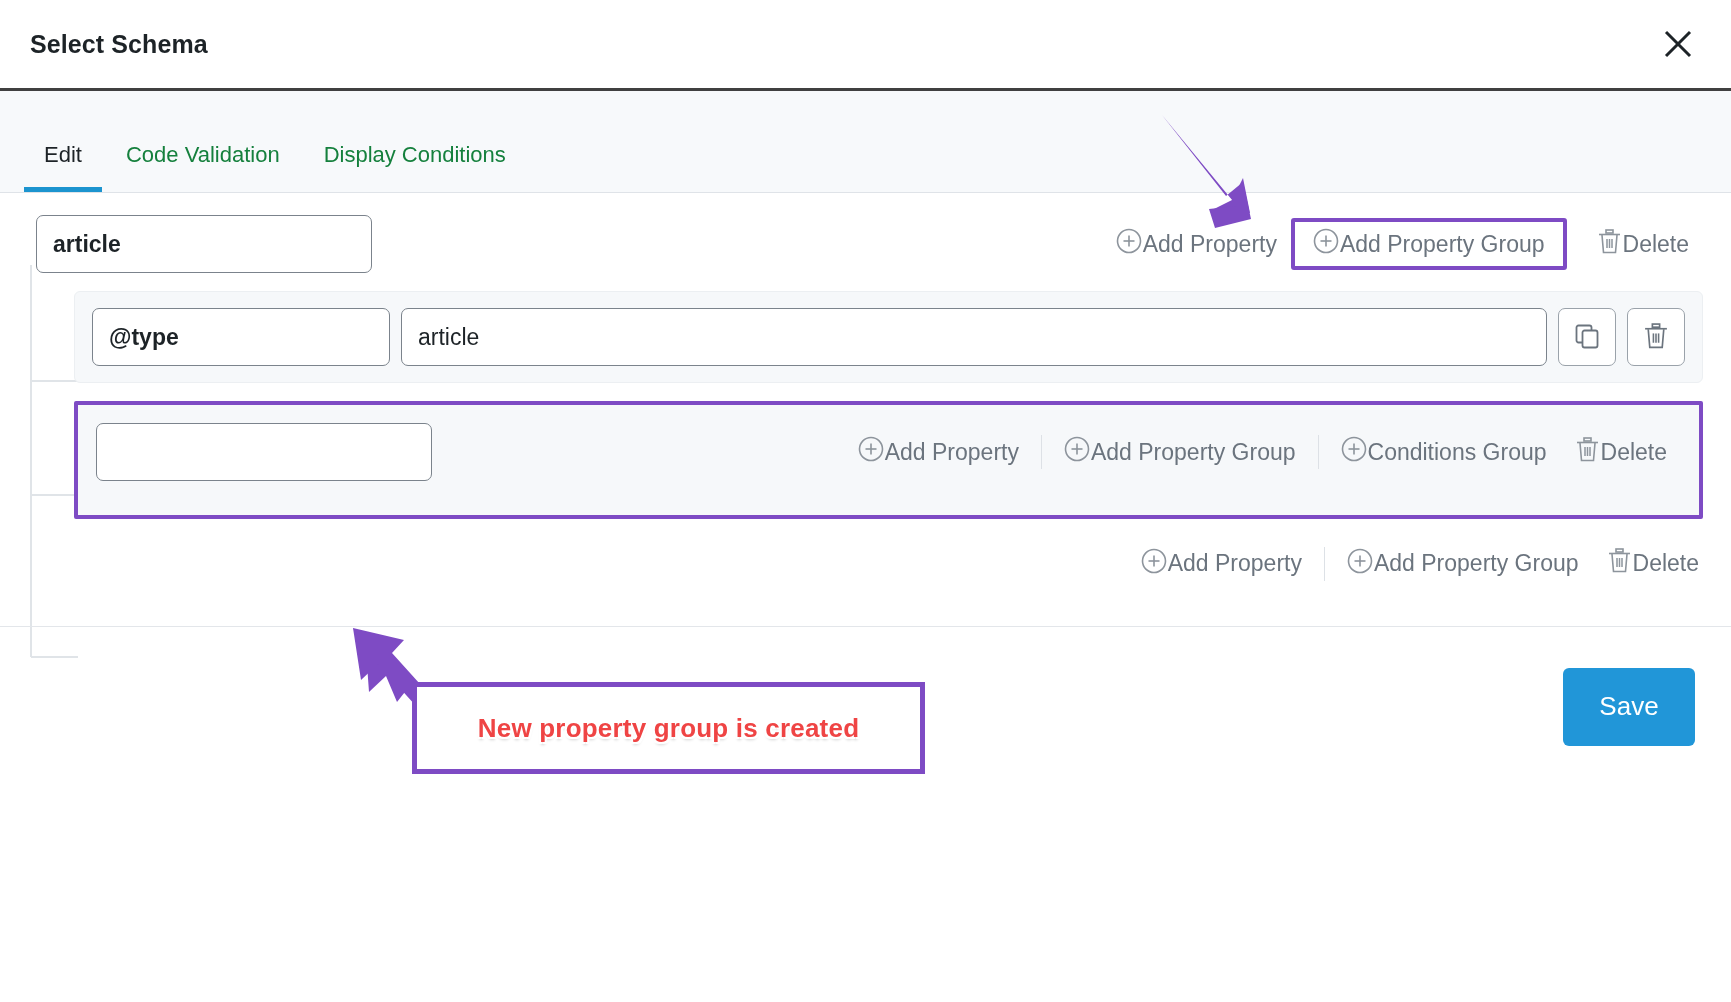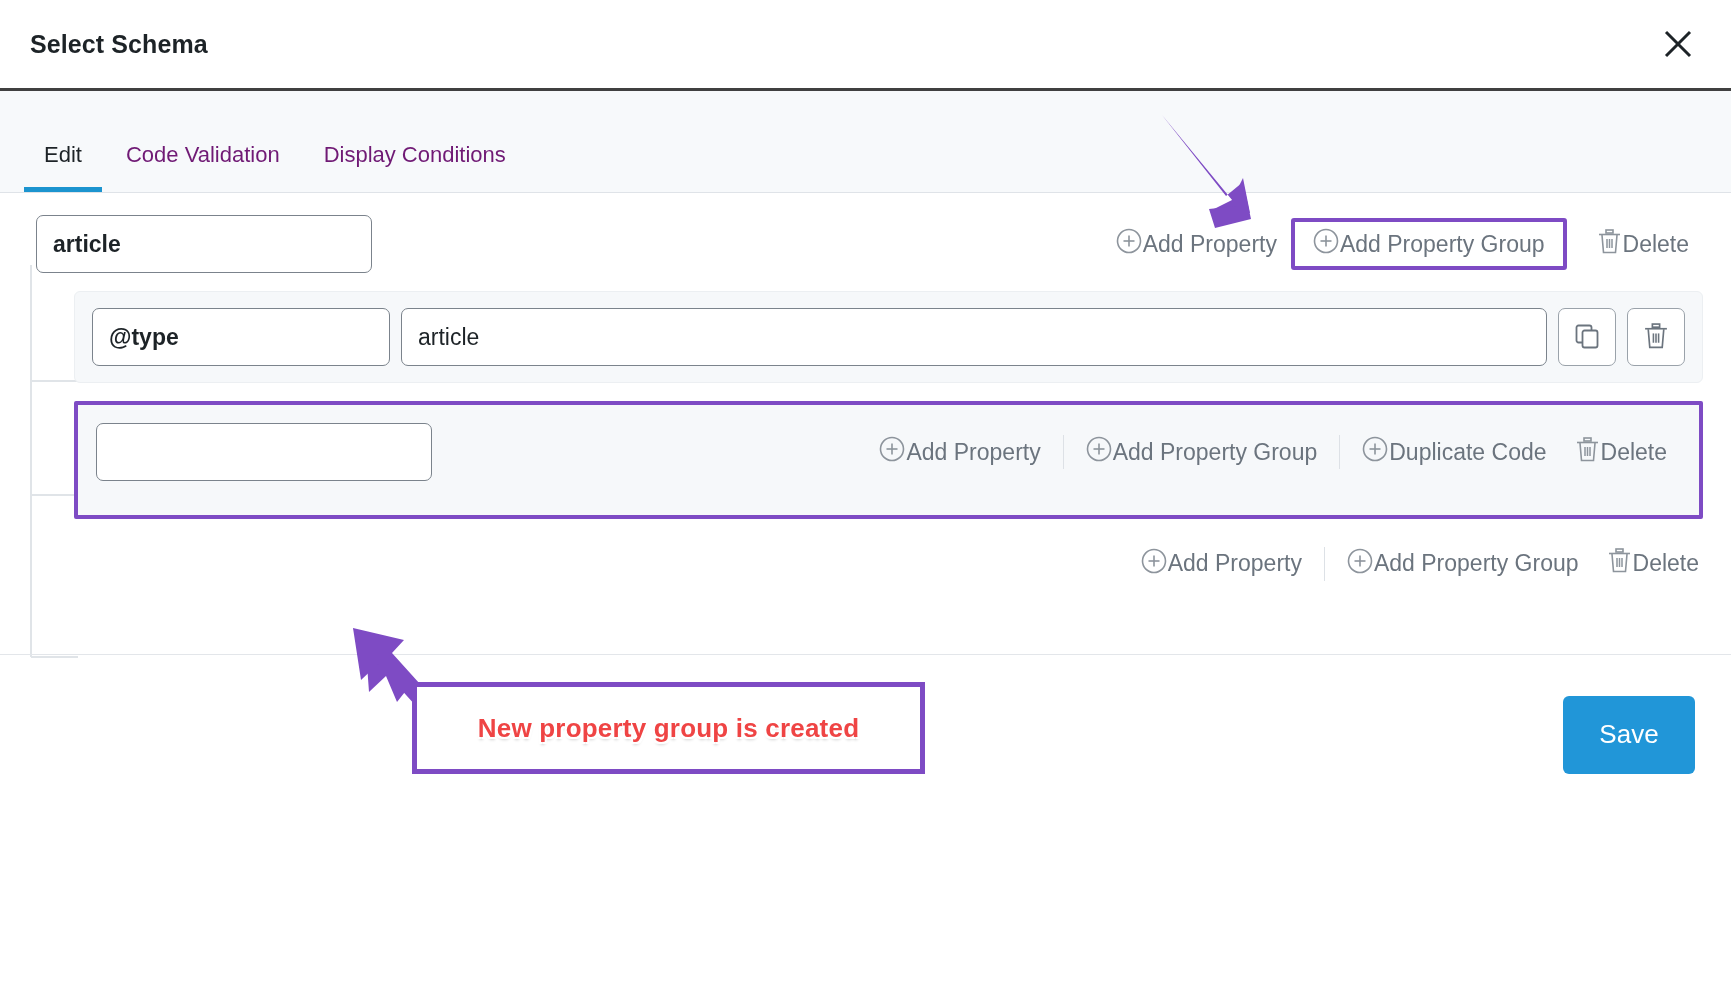--- a/index.html
+++ b/index.html
@@ -44,21 +44,21 @@
     border-top: 3px solid #404040;
     border-bottom: 1px solid #dfe3e8;
     display: flex;
     align-items: flex-end;
     padding: 0 22px;
   }
   .tab {
     position: relative;
     padding: 0 22px 26px 22px;
     font-size: 22px;
-    color: #701a75;
+    color: #15803d;
     cursor: pointer;
     line-height: 1;
     background: none; border: none;
     font-family: inherit;
   }
   .tab.active { color: #1d2327; }
   .tab.active::after {
     content: "";
     position: absolute;
     left: 2px; right: 2px; bottom: 0;
@@ -224,21 +224,20 @@
   .footer {
     position: absolute;
     left: 0; right: 0;
     top: 626px;
     height: 160px;
     border-top: 1px solid #e3e6ea;
     display: flex;
     align-items: center;
     justify-content: flex-end;
     padding: 0 36px;
-    margin-top: 28px;
   }
   .save-btn {
     width: 132px;
     height: 78px;
     background: #2196d8;
     color: #fff;
     border: none;
     border-radius: 6px;
     font-size: 26px;
     font-family: inherit;
@@ -402,21 +401,21 @@
           </button>
           <div class="divider"></div>
           <button class="act-btn">
             <span class="plus-icon">
               <svg width="26" height="26" viewBox="0 0 26 26">
                 <circle cx="13" cy="13" r="11.5" fill="none" stroke="#8d949c" stroke-width="1.6"></circle>
                 <line x1="13" y1="7.5" x2="13" y2="18.5" stroke="#8d949c" stroke-width="1.6"></line>
                 <line x1="7.5" y1="13" x2="18.5" y2="13" stroke="#8d949c" stroke-width="1.6"></line>
               </svg>
             </span>
-            <span class="label">Duplicate Code</span>
+            <span class="label">Conditions Group</span>
           </button>
           <button class="act-btn">
             <span class="trash-icon">
               <svg width="25" height="27" viewBox="0 0 25 27">
                 <rect x="9" y="2" width="7" height="3" fill="none" stroke="#8d949c" stroke-width="1.6"></rect>
                 <line x1="2" y1="6.5" x2="23" y2="6.5" stroke="#8d949c" stroke-width="1.6"></line>
                 <path d="M5 7 L6.5 24.5 H18.5 L20 7" fill="none" stroke="#8d949c" stroke-width="1.6"></path>
                 <line x1="10" y1="11" x2="10" y2="20" stroke="#8d949c" stroke-width="1.5"></line>
                 <line x1="12.5" y1="11" x2="12.5" y2="20" stroke="#8d949c" stroke-width="1.5"></line>
                 <line x1="15" y1="11" x2="15" y2="20" stroke="#8d949c" stroke-width="1.5"></line>

